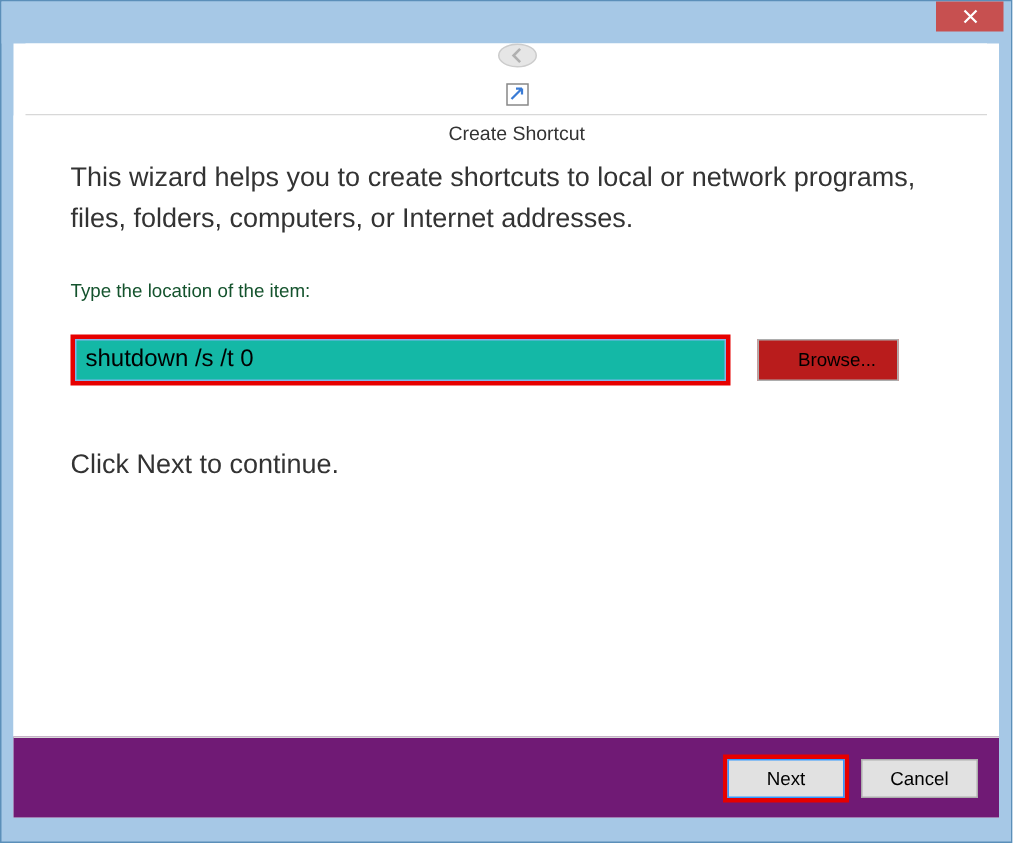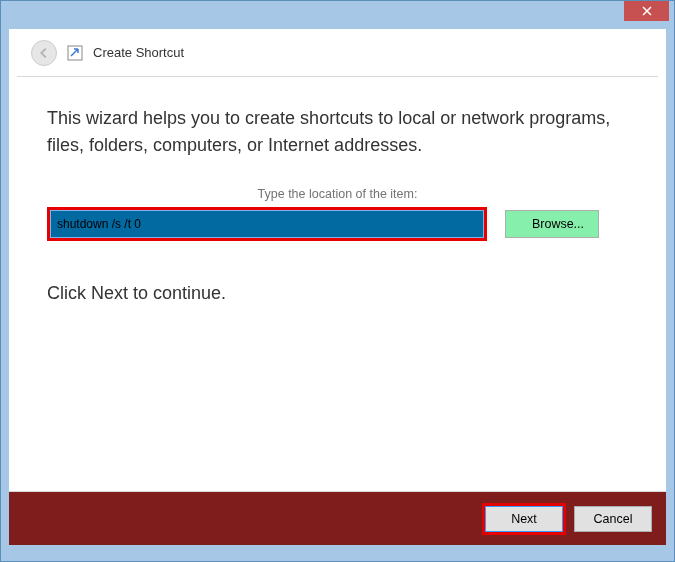--- a/index.html
+++ b/index.html
@@ -47,20 +47,21 @@
     .header-area {
       height: 48px;
       background: #fff;
       border-bottom: 1px solid #d8d8d8;
       display: flex;
       align-items: center;
       padding-left: 14px;
       gap: 10px;
       margin: 0 8px;
       margin-top: 0;
+      flex-direction: column;
     }
     .back-btn {
       width: 26px;
       height: 26px;
       border-radius: 50%;
       background: #e6e6e6;
       border: 1px solid #ccc;
       display: flex;
       align-items: center;
       justify-content: center;
@@ -98,62 +99,61 @@
       margin-bottom: 30px;
     }
     .description {
       font-size: 18px;
       color: #333;
       line-height: 1.5;
       margin-bottom: 28px;
     }
     .field-label {
       font-size: 12.5px;
-      color: #737373;
-      margin-bottom: 6px;
-      text-align: center;
+      color: #14532d;
+      margin-bottom: 22px;
     }
     .input-row {
       display: flex;
       gap: 18px;
       align-items: flex-start;
       margin-bottom: 42px;
     }
     .location-input-wrap {
       border: 3px solid #e60000;
       padding: 0;
       flex: 0 0 440px;
     }
     .location-input {
       width: 100%;
       height: 28px;
       border: 1px solid #7eb4ea;
       padding: 8px 6px;
-      font-size: 12px;
+      font-size: 16px;
       font-family: inherit;
       outline: none;
-      background: #0369a1;
+      background: #14b8a6;
     }
     .browse-btn {
       width: 94px;
       height: 28px;
       border: 1px solid #adadad;
-      background: #86efac;
+      background: #b91c1c;
       font-size: 12.5px;
       font-family: inherit;
       cursor: pointer;
       margin-top: 3px;
       padding-left: 12px;
     }
     .continue-text {
       font-size: 18px;
       color: #333;
     }
     .footer {
-      background: #7f1d1d;
+      background: #701a75;
       border-top: 1px solid #d8d8d8;
       height: 54px;
       display: flex;
       justify-content: flex-end;
       align-items: center;
       padding-right: 14px;
       gap: 8px;
     }
     .next-btn-wrap {
       border: 3px solid #e60000;

